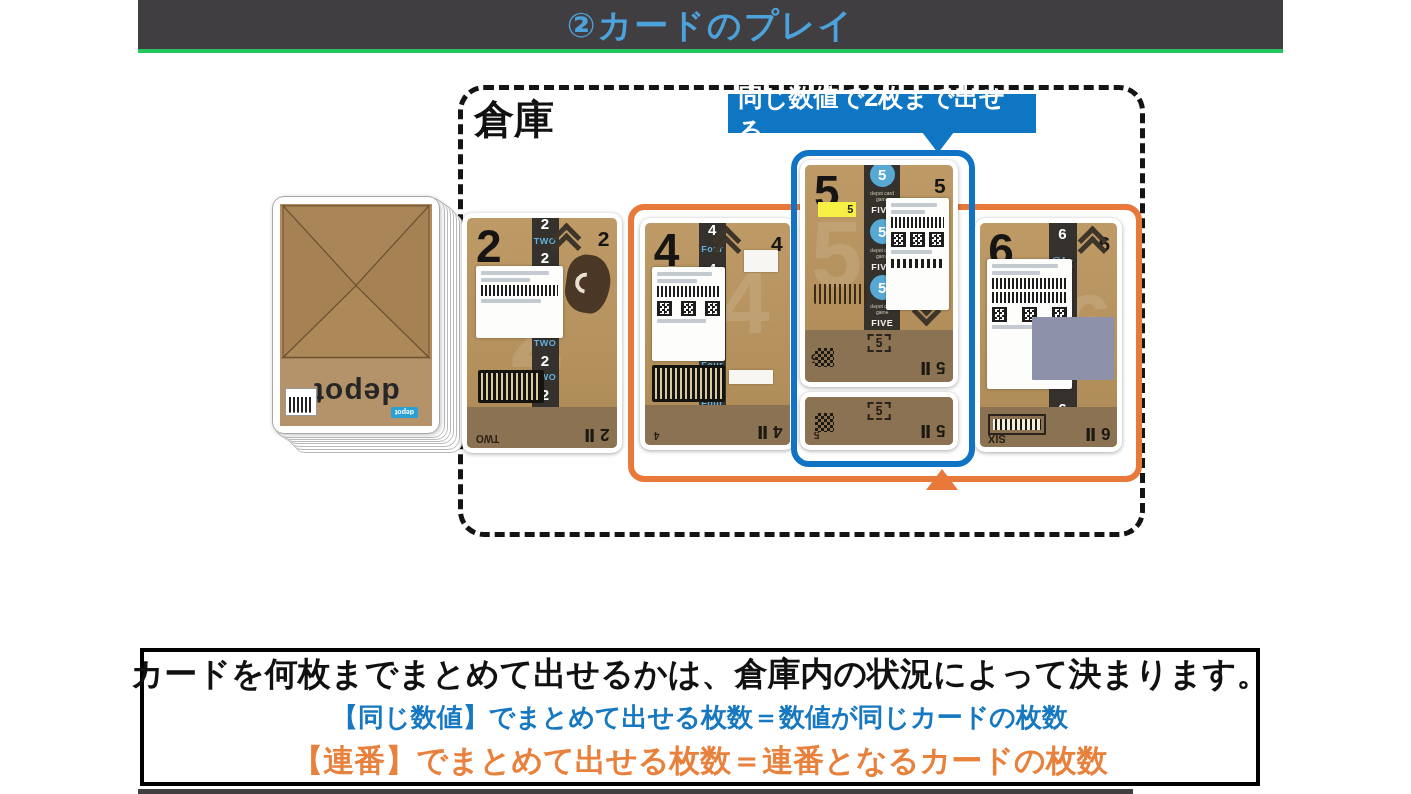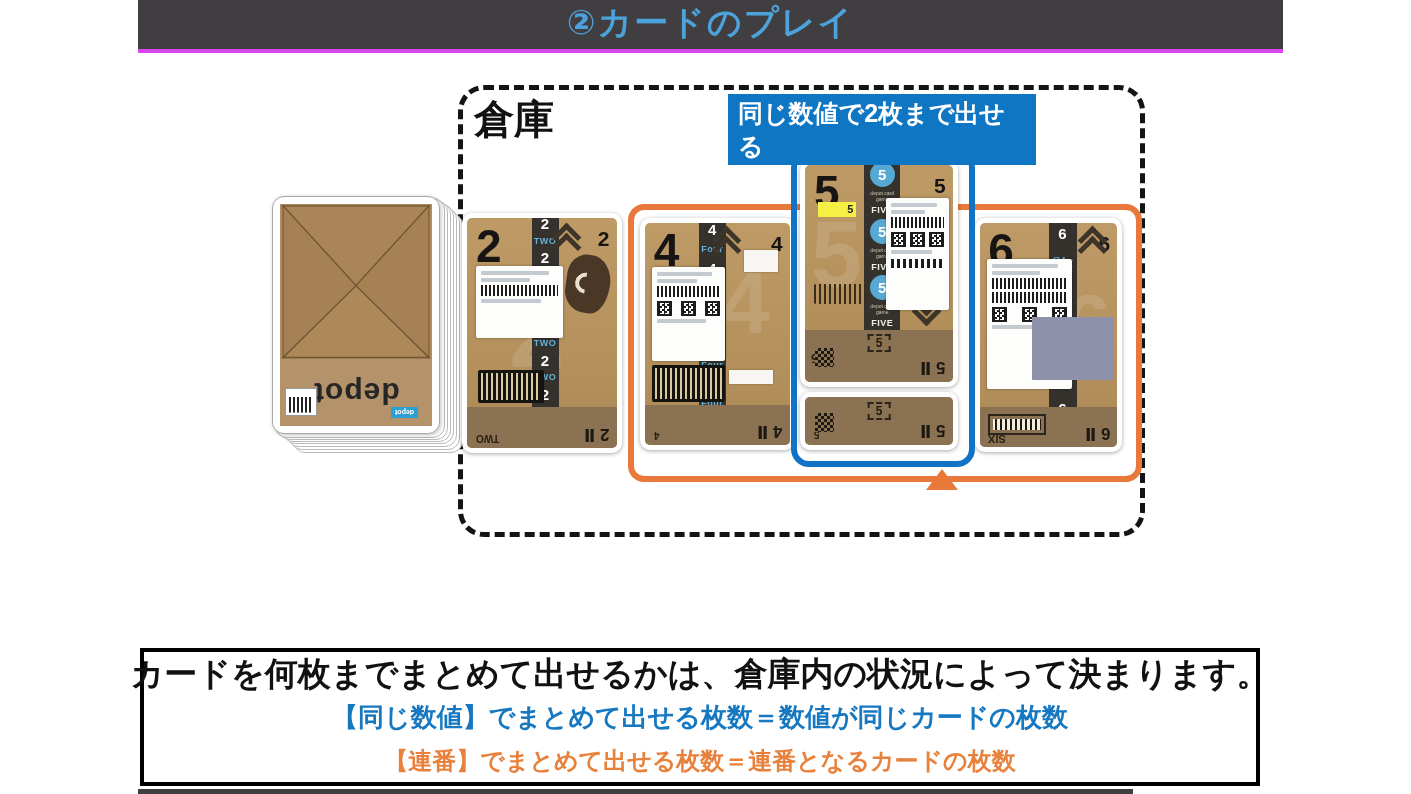--- a/index.html
+++ b/index.html
@@ -1,37 +1,37 @@
 <!DOCTYPE html>
 <html><head>
 <meta charset="utf-8">
 <style>
   html,body{margin:0;padding:0;background:#fff;}
   .page{position:relative;width:1411px;height:794px;background:#fff;overflow:hidden;
         font-family:"Liberation Sans","DejaVu Sans",sans-serif;}
 
   
   .topbar{position:absolute;left:138px;top:0;width:1145px;height:49px;background:#403e40;
-          border-bottom:4px solid #d946ef;display:flex;align-items:flex-start;justify-content:center;}
+          border-bottom:4px solid #22c55e;display:flex;align-items:flex-end;justify-content:center;}
   .topbar .ttl{color:#4ca2db;font-size:34px;font-weight:800;letter-spacing:2px;}
 
   
   .warehouse{position:absolute;left:458px;top:85px;width:677px;height:442px;
              border:5px dashed #141414;border-radius:26px;z-index:1;}
   .wlabel{position:absolute;left:474px;top:92px;font-size:40px;font-weight:800;color:#111;z-index:3;}
 
   
   .oframe{position:absolute;left:628px;top:204px;width:502px;height:266px;
           border:6px solid #e8793a;border-radius:16px;z-index:4;}
   .bframe{position:absolute;left:791px;top:150px;width:172px;height:305px;
           border:6px solid #1173c5;border-radius:18px;z-index:8;}
 
   
   .callout{position:absolute;height:39px;display:flex;align-items:center;justify-content:center;
-           color:#fff;font-size:25px;font-weight:800;z-index:9;padding:16px 10px;}
+           color:#fff;font-size:25px;font-weight:800;z-index:9;padding:0 10px;}
   .co-blue{left:728px;top:94px;width:288px;background:#0f76c3;}
   .co-orange{left:735px;top:489px;width:280px;background:#e8793a;}
   .tail{position:absolute;width:0;height:0;z-index:9;}
   .tail-down{left:922px;top:132px;border-left:16px solid transparent;border-right:16px solid transparent;
              border-top:21px solid #0f76c3;}
   .tail-up{left:926px;top:469px;border-left:16px solid transparent;border-right:16px solid transparent;
            border-bottom:21px solid #e8793a;}
 
   
   .deck{position:absolute;left:272px;top:196px;width:200px;height:262px;z-index:2;}
@@ -156,21 +156,21 @@
   .card-6 .bleft{bottom:6%;font-size:11px;font-weight:800;}
 
   .bandcard .band .bdash{top:10%;}
 
   
   .fbox{position:absolute;left:140px;top:648px;width:1120px;height:138px;background:#fff;border:4px solid #000;
         box-sizing:border-box;display:flex;flex-direction:column;justify-content:space-between;align-items:center;z-index:2;}
   .fline{font-weight:800;line-height:43px;white-space:nowrap;}
   .f1{color:#111;font-size:33px;}
   .f2{color:#1778c2;font-size:26px;}
-  .f3{color:#e8813c;font-size:24px;}
+  .f3{color:#e8813c;font-size:31px;}
 
   .bstrip{position:absolute;left:138px;top:789px;width:995px;height:5px;background:#403e40;}
 </style>
 </head>
 <body>
 
 <div class="page">
 
   <div class="topbar">
     <span class="ttl">②カードのプレイ</span>

